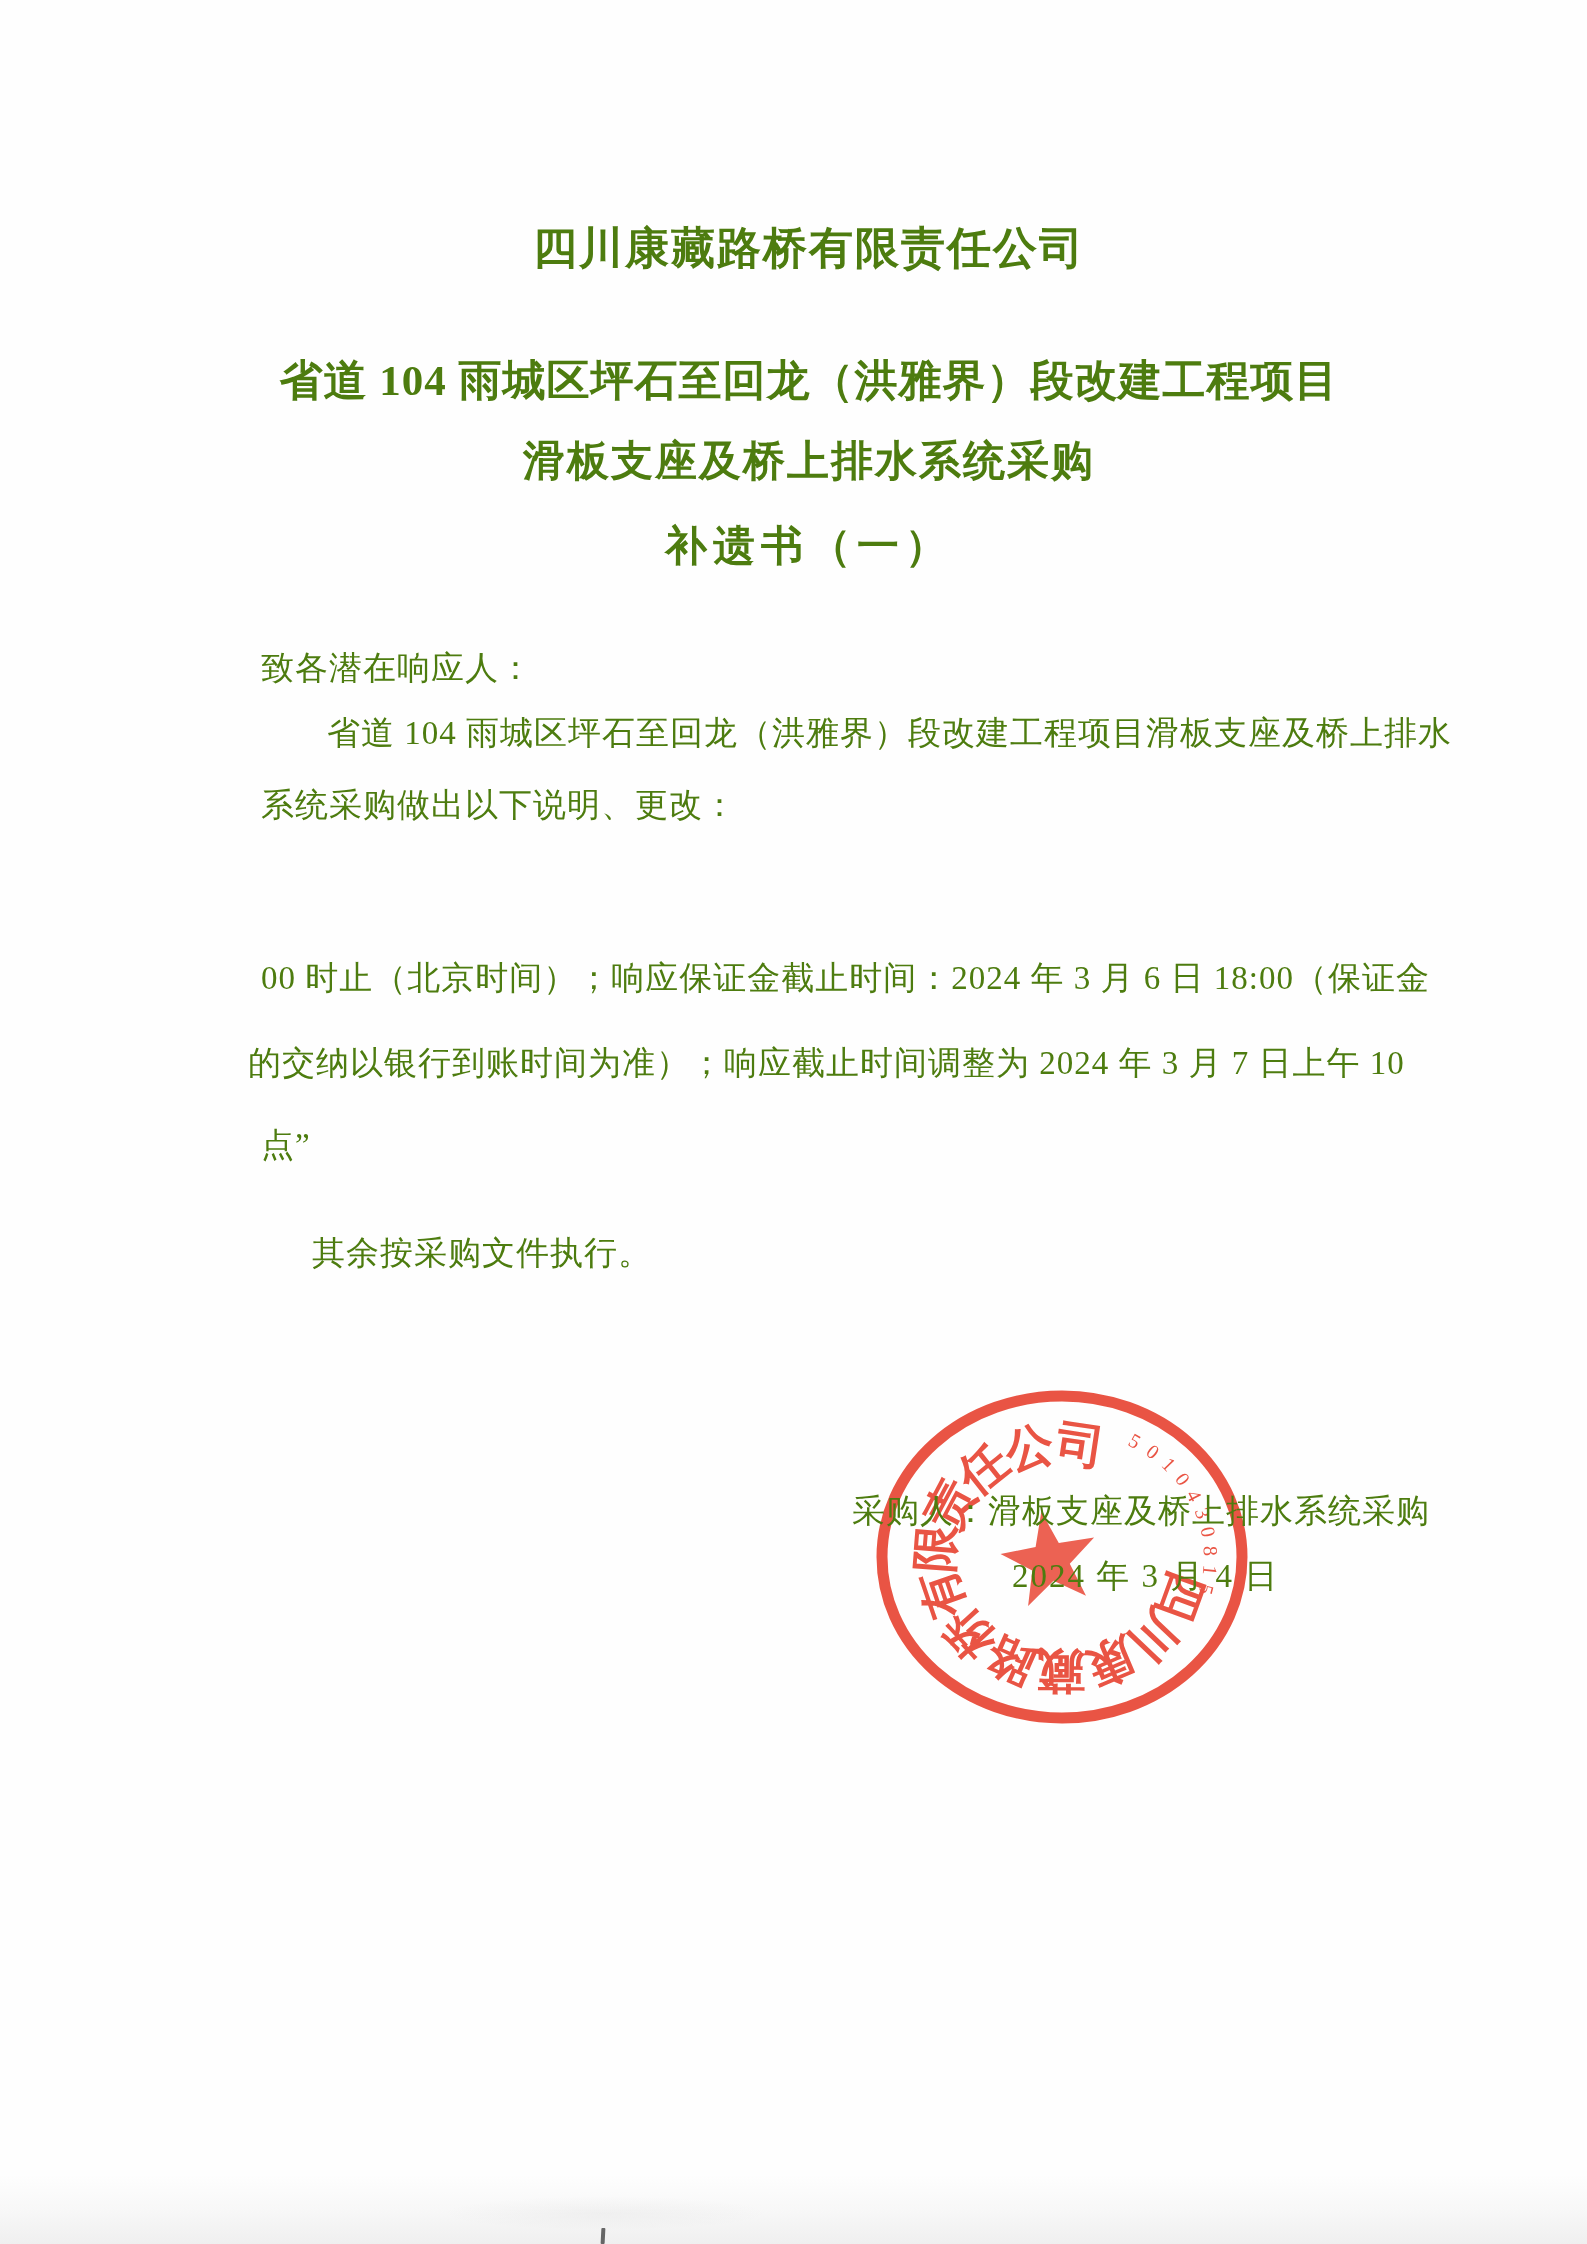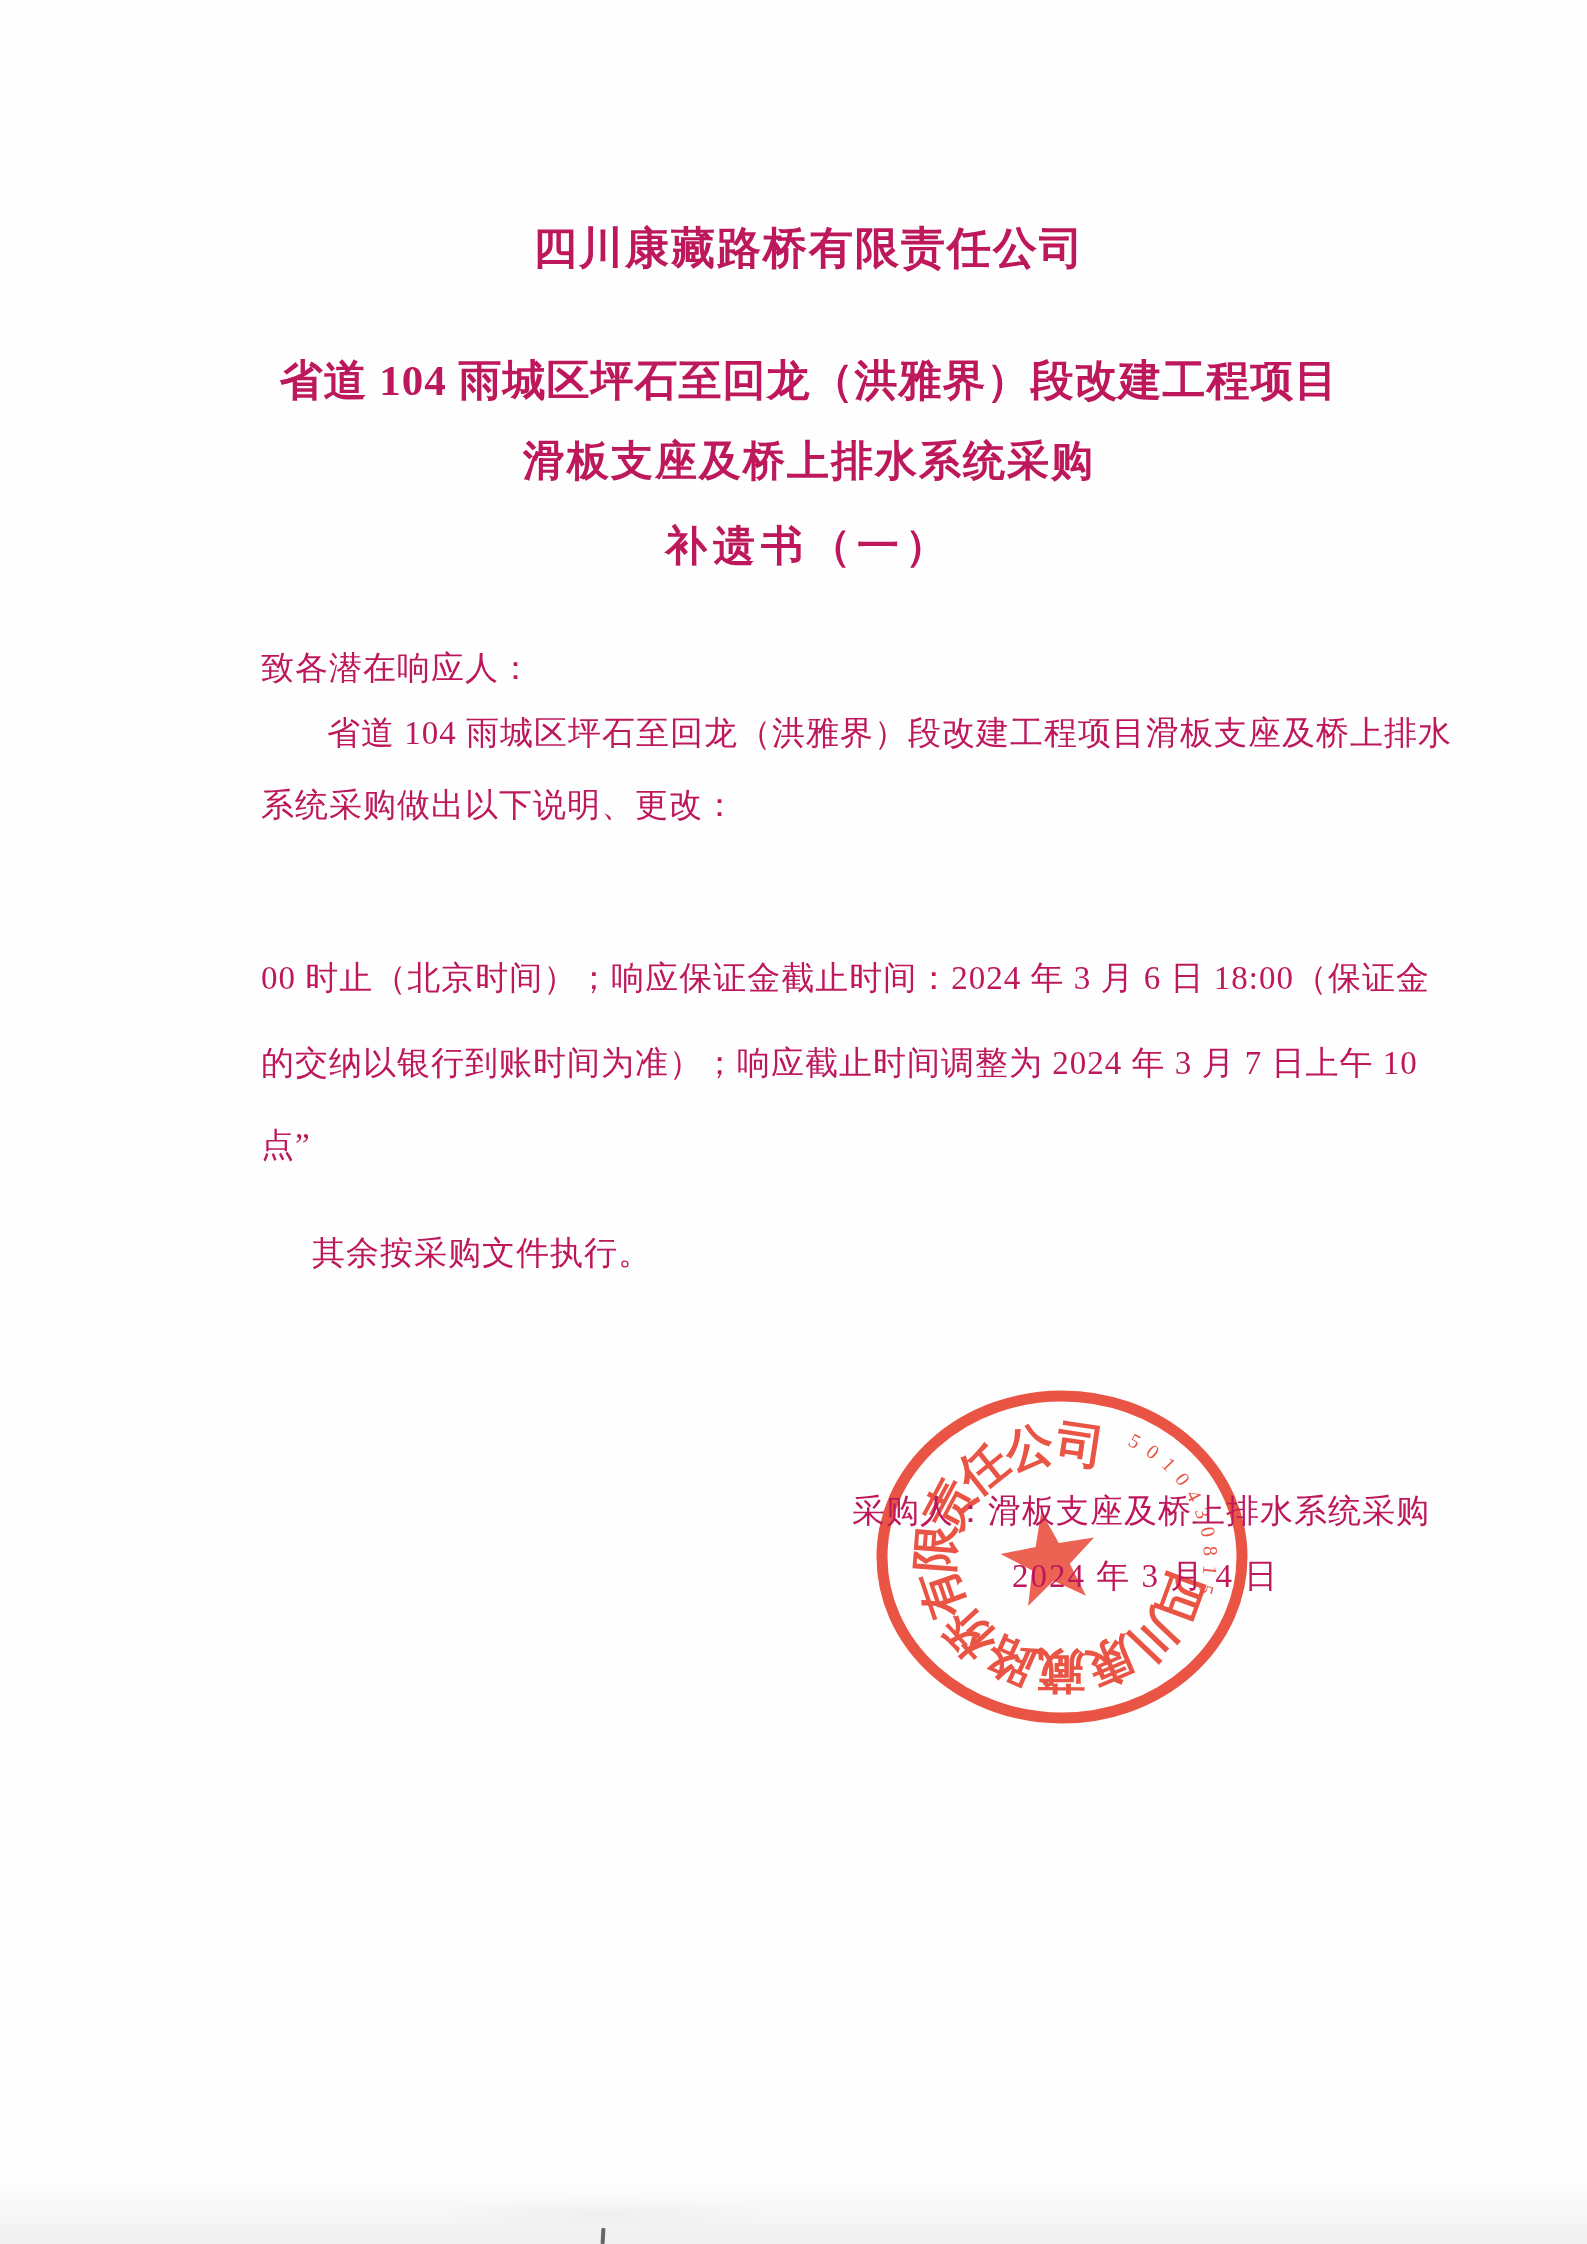--- a/index.html
+++ b/index.html
@@ -7,21 +7,21 @@
     padding: 0;
     background: #ffffff;
   }
   .page {
     position: relative;
     width: 1587px;
     height: 2244px;
     background: #fefefe;
     overflow: hidden;
     font-family: "Liberation Serif", "DejaVu Serif", serif;
-    color: #be185d;
+    color: #4d7c0f;
   }
   .line {
     position: absolute;
     white-space: nowrap;
     letter-spacing: 1px;
   }
   .doc-title {
     top: 219px;
     left: 253px;
     width: 1112px;
@@ -59,21 +59,21 @@
   }
   .body-text {
     font-size: 33px;
     margin-left: 8px;
   }
   .greeting     { top: 646px;  left: 253px; }
   .para1-line1  { top: 711px;  left: 319px; }
   .para1-line2  { top: 783px;  left: 253px; }
   .quote-line1  { top: 871px;  left: 296px; }
   .quote-line2  { top: 956px;  left: 253px; }
-  .quote-line3  { top: 1041px; left: 253px; }
+  .quote-line3  { top: 1041px; left: 240px; }
   .quote-line4  { top: 1123px; left: 253px; }
   .closing      { top: 1231px; left: 304px; }
   .buyer-line   { top: 1489px; left: 852px;  font-size: 33px; }
   .date-line    { top: 1554px; left: 1012px; font-size: 33px; letter-spacing: 2px; }
 
   .seal {
     position: absolute;
     left: 862px;
     top: 1377px;
     width: 400px;

